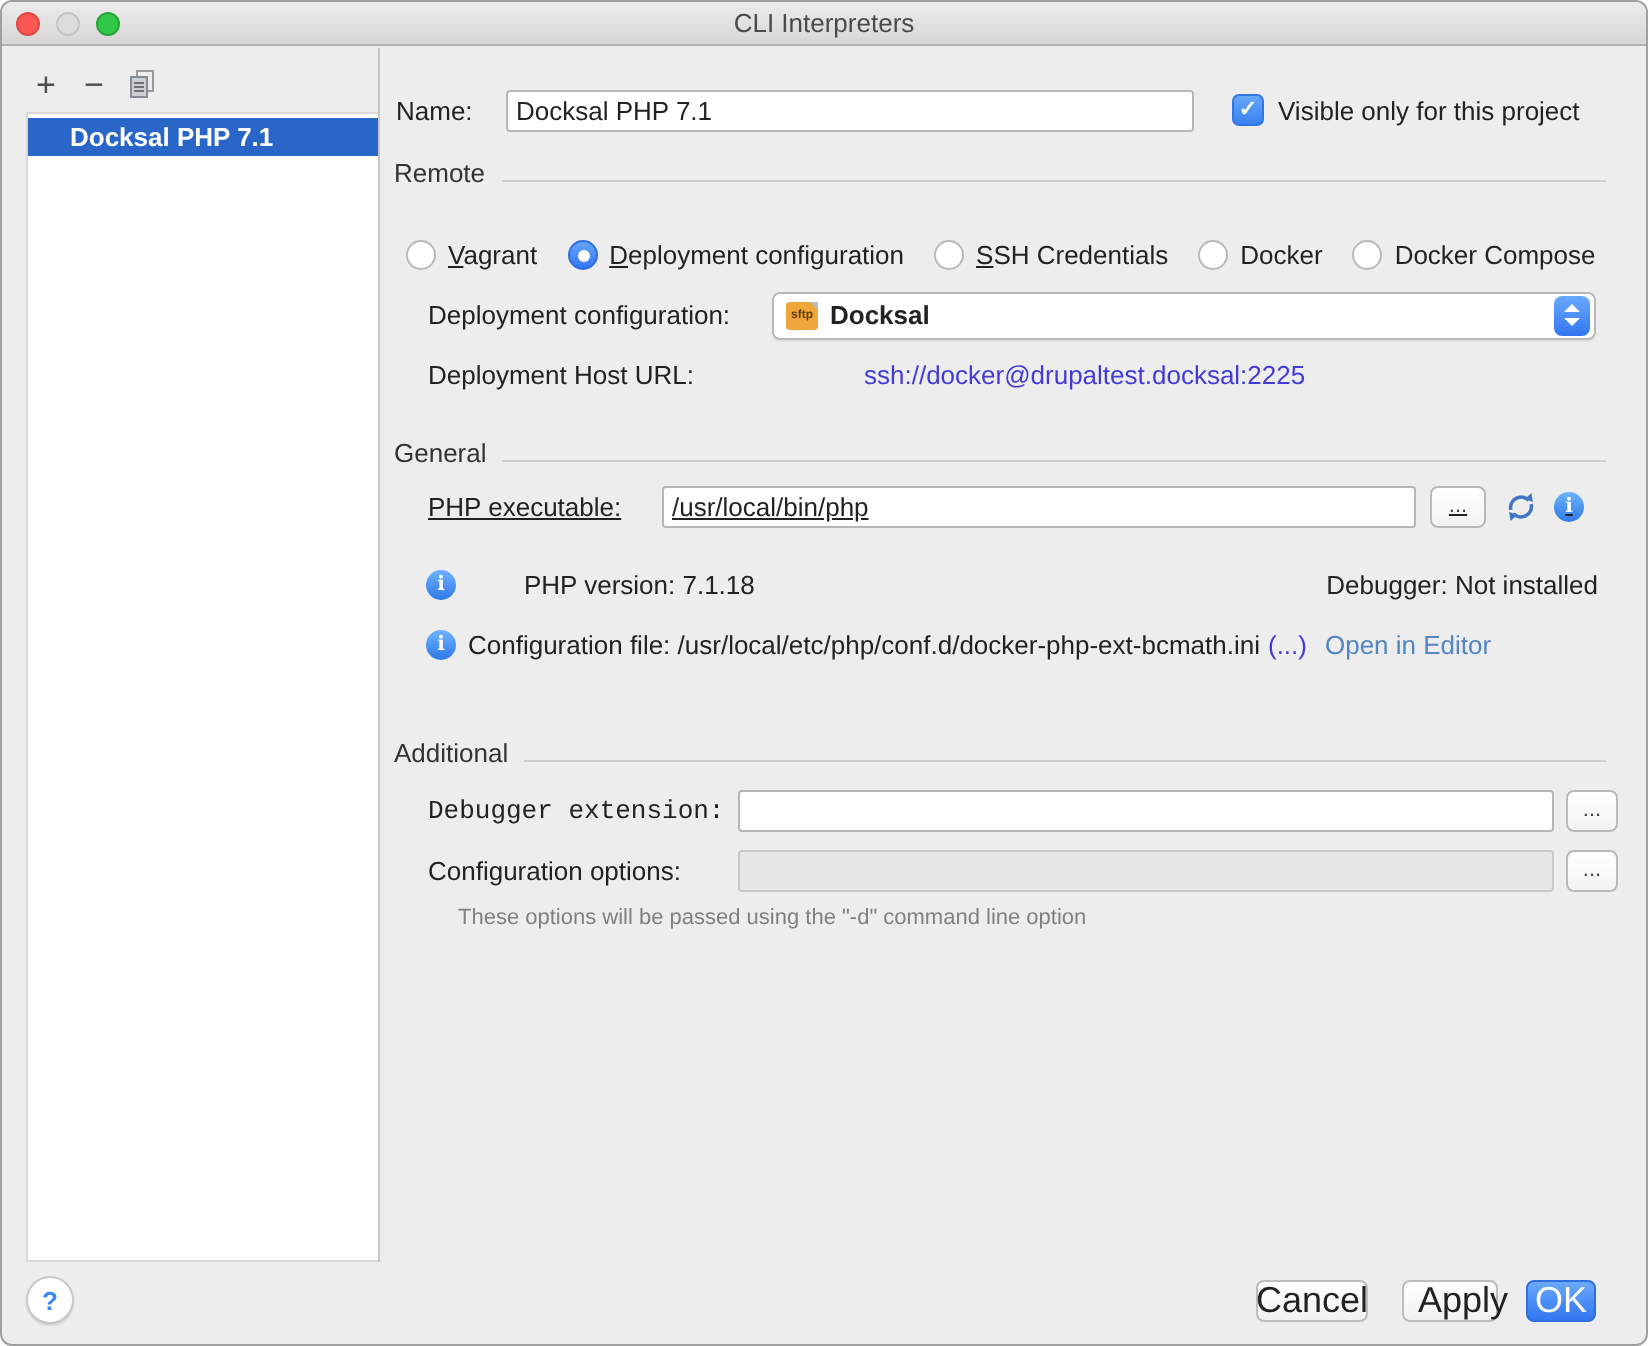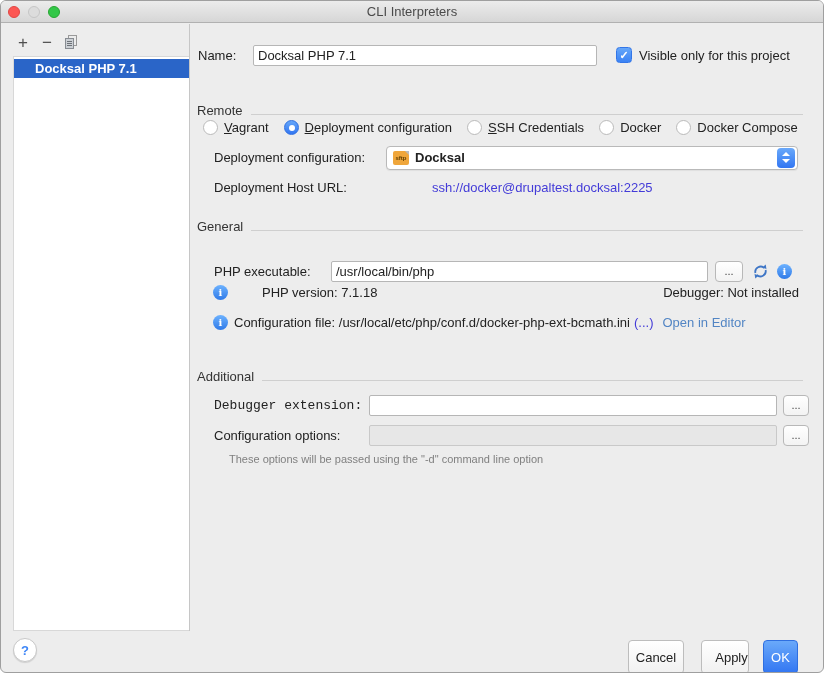--- a/index.html
+++ b/index.html
@@ -89,21 +89,21 @@
   .link-expand{ color:#433bd8; }
   .link-action{ color:#5285c4; }
   .hint{ position:absolute; font-size:11px; color:#808080; }
   .status-text{ color:#222; }
 
   
   .footer{ position:absolute; left:0; right:0; bottom:0; height:43px; }
   .help-btn{ position:absolute; left:12px; top:9px; width:24px; height:24px; border-radius:50%;
     background:#fff; border:1px solid #c8c8c8; box-shadow:0 1px 1px rgba(0,0,0,.12);
     display:flex; align-items:center; justify-content:center; color:#3e86f7; font-weight:bold; font-size:13px; }
-  .btn{ position:absolute; top:11px; height:34px; border-radius:4px; font-size:13px;
+  .btn{ position:absolute; top:11px; height:21px; border-radius:4px; font-size:18px;
     display:flex; align-items:center; justify-content:center;
     background:linear-gradient(#fff,#f1f1f1); border:1px solid #bdbdbd; color:#222; }
   .btn.cancel{ right:139px; width:56px; }
   .btn.apply{ right:74px; width:48px;padding-left:13px; }
   .btn.ok{ right:25px; width:35px; background:linear-gradient(#6aa9fa,#3276f2);
     border-color:#2f6fe0; color:#fff; }
 </style>
 </head>
 <body>
 
@@ -136,21 +136,21 @@
 
   <div class="main">
 
     <div class="row" style="top:20px; left:8px; right:0;">
       <span class="flabel" style="width:55px;">Name:</span>
       <input class="text" style="width: 344px;" value="Docksal PHP 7.1">
       <span class="checkbox" style="margin-left:19px;"></span>
       <span class="flabel" style="margin-left:7px;">Visible only for this project</span>
     </div>
 
-    <div class="section" style="top:53px; left:7px; right:22px;margin-top:24px;">
+    <div class="section" style="top:53px; left:7px; right:22px;">
       <span class="sec-label">Remote</span>
       <span class="sec-line"></span>
     </div>
 
     <div class="row" style="top:94px; left:13px; right:0; height:18px; overflow:hidden;">
       <span class="radio-item">
         <span class="radio"></span>
         <span class="mnemonic">Vagrant</span>
       </span>
       <span class="radio-item">
@@ -188,21 +188,21 @@
     <div class="row" style="top:153px; left:24px; height:20px;">
       <span class="flabel" style="width:182px;">Deployment Host URL:</span>
       <span class="link-url">ssh://docker@drupaltest.docksal:2225</span>
     </div>
 
     <div class="section" style="top:193px; left:7px; right:22px;">
       <span class="sec-label">General</span>
       <span class="sec-line"></span>
     </div>
 
-    <div class="row" style="top:236px; left:24px;">
+    <div class="row" style="top:218px; left:24px;text-decoration:underline;">
       <span class="flabel" style="width:117px;">PHP executable:</span>
       <input class="text" style="width: 377px;" value="/usr/local/bin/php">
       <div class="browse-btn" style="margin-left:7px; width:28px;">...</div>
       <span style="margin-left:9px; display:flex;">
         <svg width="17" height="17" viewBox="0 0 16 16">
           <g fill="none" stroke="#3f76c6" stroke-width="1.7">
             <path d="M3.2 9.4 A5 5 0 0 1 11.6 4.8"></path>
             <path d="M12.8 6.6 A5 5 0 0 1 4.4 11.2"></path>
           </g>
           <path fill="#3f76c6" d="M12.9 1.4 L13.6 5.6 L9.7 4.3 Z"></path>

